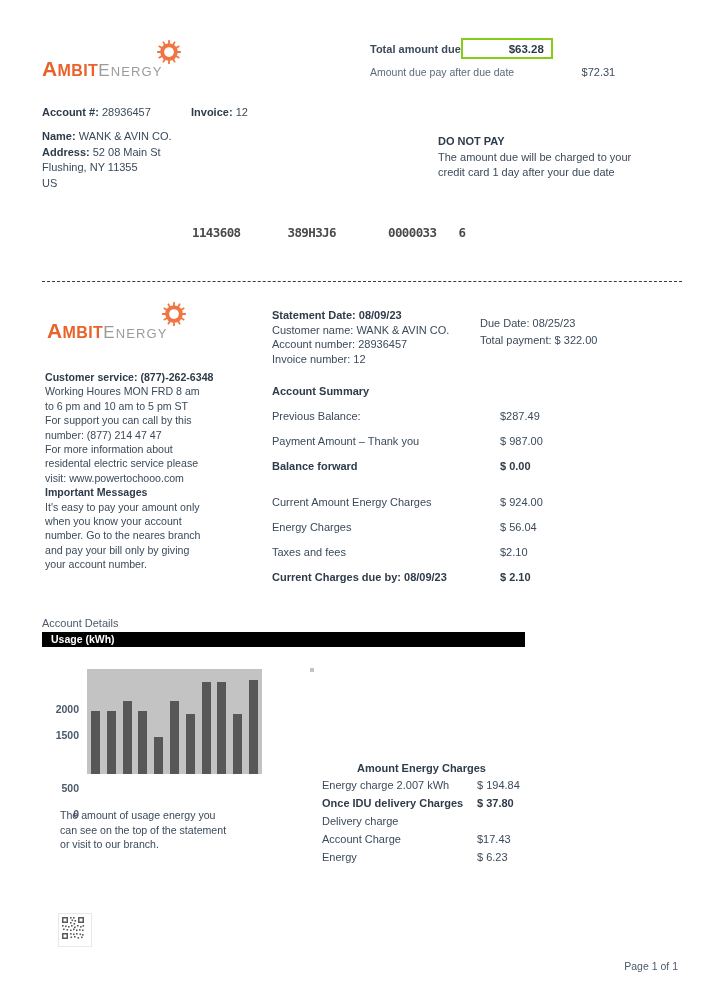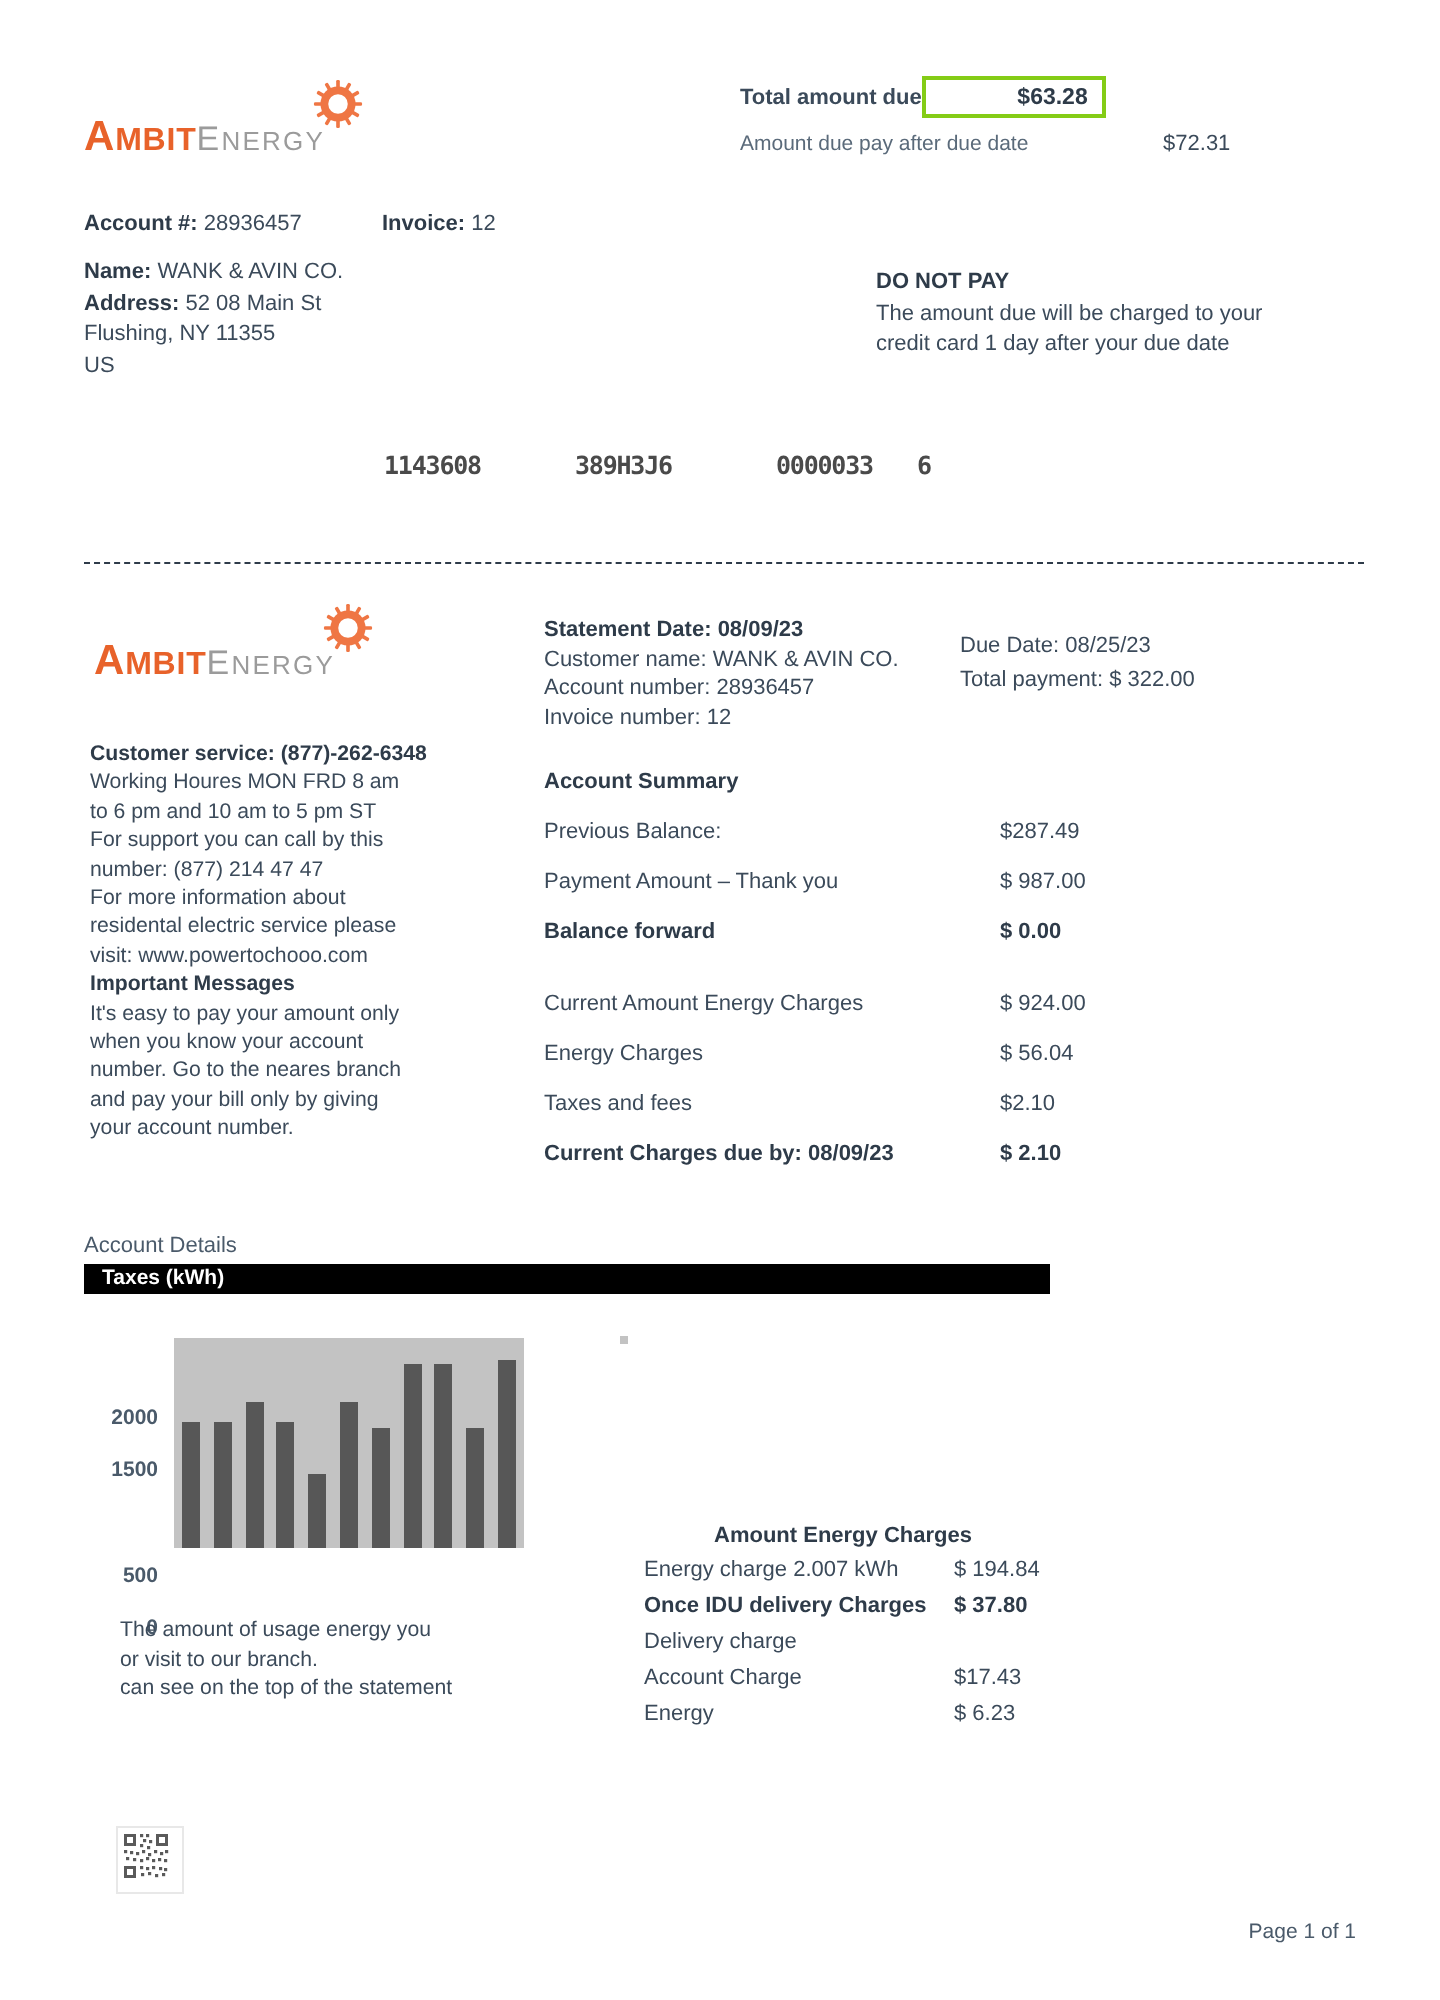--- a/index.html
+++ b/index.html
@@ -500,21 +500,21 @@
       <div class="k">Taxes and fees</div>
       <div class="v">$2.10</div>
     </div>
     <div class="sum-row bold">
       <div class="k">Current Charges due by: 08/09/23</div>
       <div class="v">$ 2.10</div>
     </div>
   </div>
 
   <div class="acct-details-title">Account Details</div>
-  <div class="usage-bar">Taxes (kWh)</div>
+  <div class="usage-bar">Usage (kWh)</div>
 
   <div class="chart">
     <div class="chart-yaxis">
         <div class="ytick" style="top: 3px;">2000</div>
         <div class="ytick" style="top: 29.25px;">1500</div>
         <div class="ytick" style="top: 81.75px;">500</div>
         <div class="ytick" style="top: 108px;">0</div>
       </div>
     <div class="plot" style="background: rgb(195, 195, 195);">
         <div class="bar" title="1: 1200" style="height: 63px; background: rgb(87, 87, 87);"></div>
@@ -526,22 +526,22 @@
         <div class="bar" title="7: 1150" style="height: 60.375px; background: rgb(87, 87, 87);"></div>
         <div class="bar" title="8: 1750" style="height: 91.875px; background: rgb(87, 87, 87);"></div>
         <div class="bar" title="9: 1750" style="height: 91.875px; background: rgb(87, 87, 87);"></div>
         <div class="bar" title="10: 1150" style="height: 60.375px; background: rgb(87, 87, 87);"></div>
         <div class="bar" title="11: 1800" style="height: 94.5px; background: rgb(87, 87, 87);"></div>
       </div>
   </div>
 
   <div class="chart-note">
     <div>The amount of usage energy you</div>
+    <div>can see on the top of the statement</div>
     <div>or visit to our branch.</div>
-    <div>can see on the top of the statement</div>
   </div>
 
   <div class="mt-wrap">
     
   </div>
 
   <div class="cur-charges">
     <div class="cc-sub">Amount Energy Charges</div>
     <div class="cc-row">
       <div class="k">Energy charge 2.007 kWh</div>

